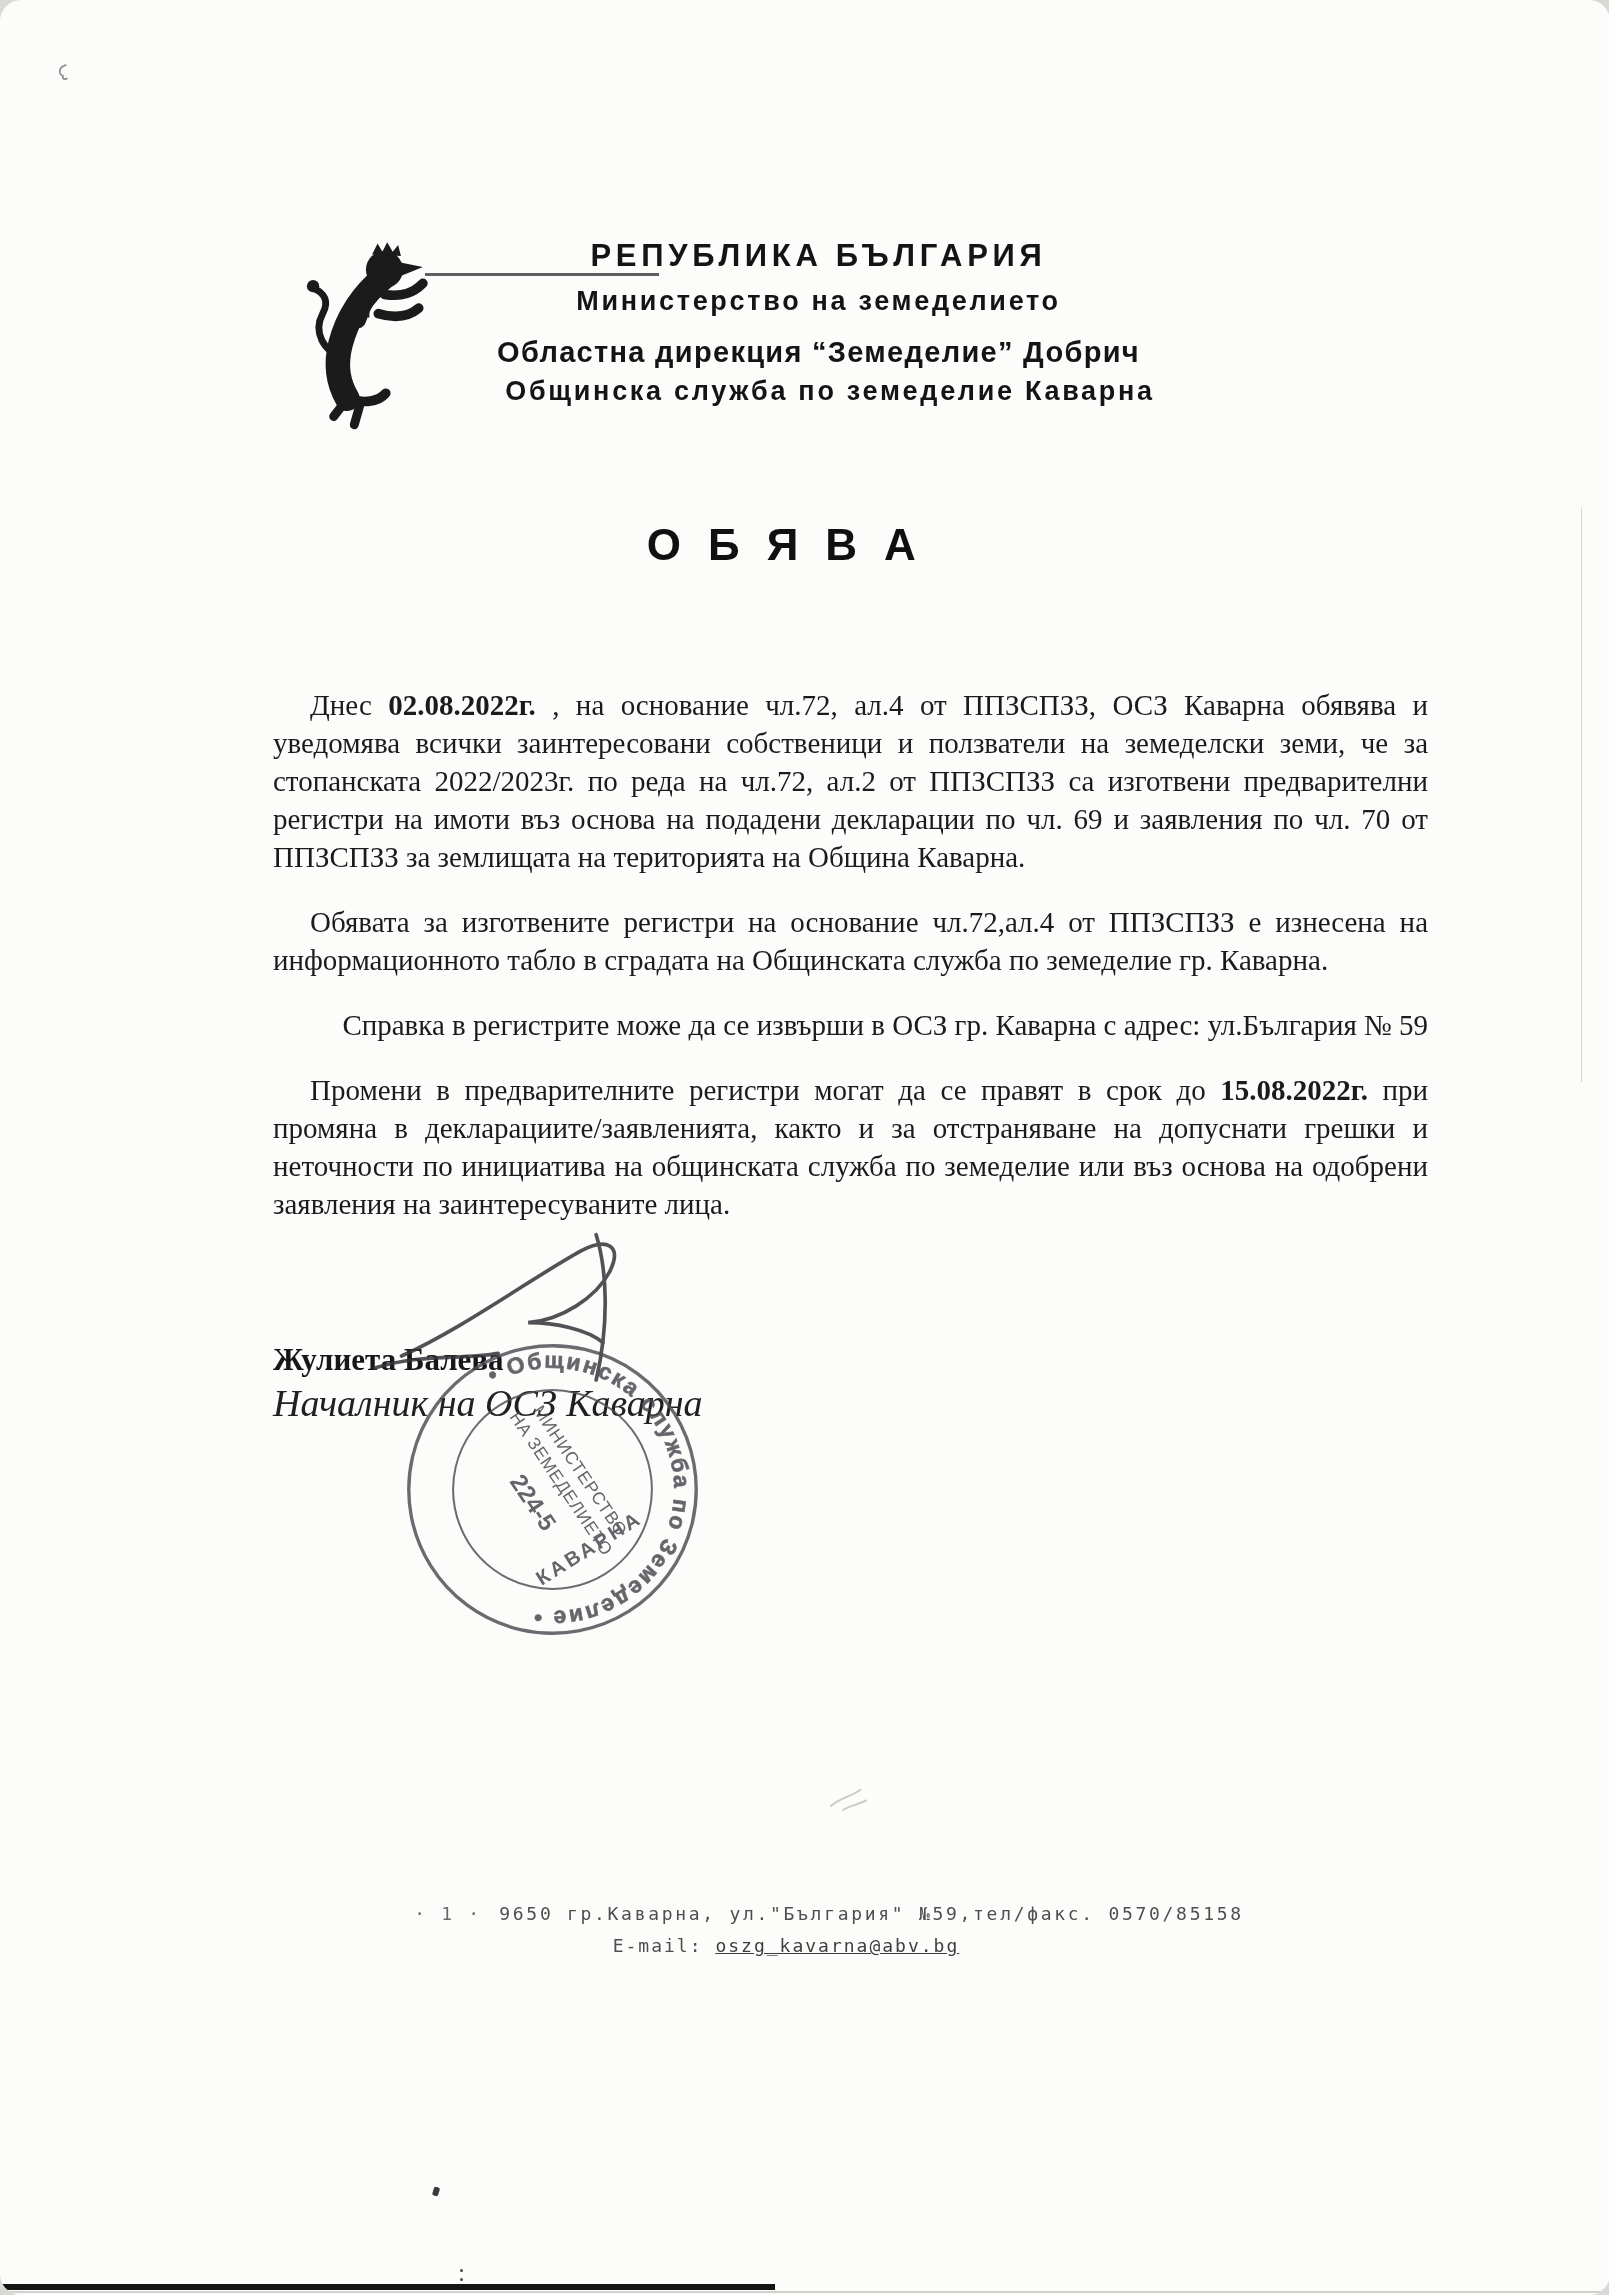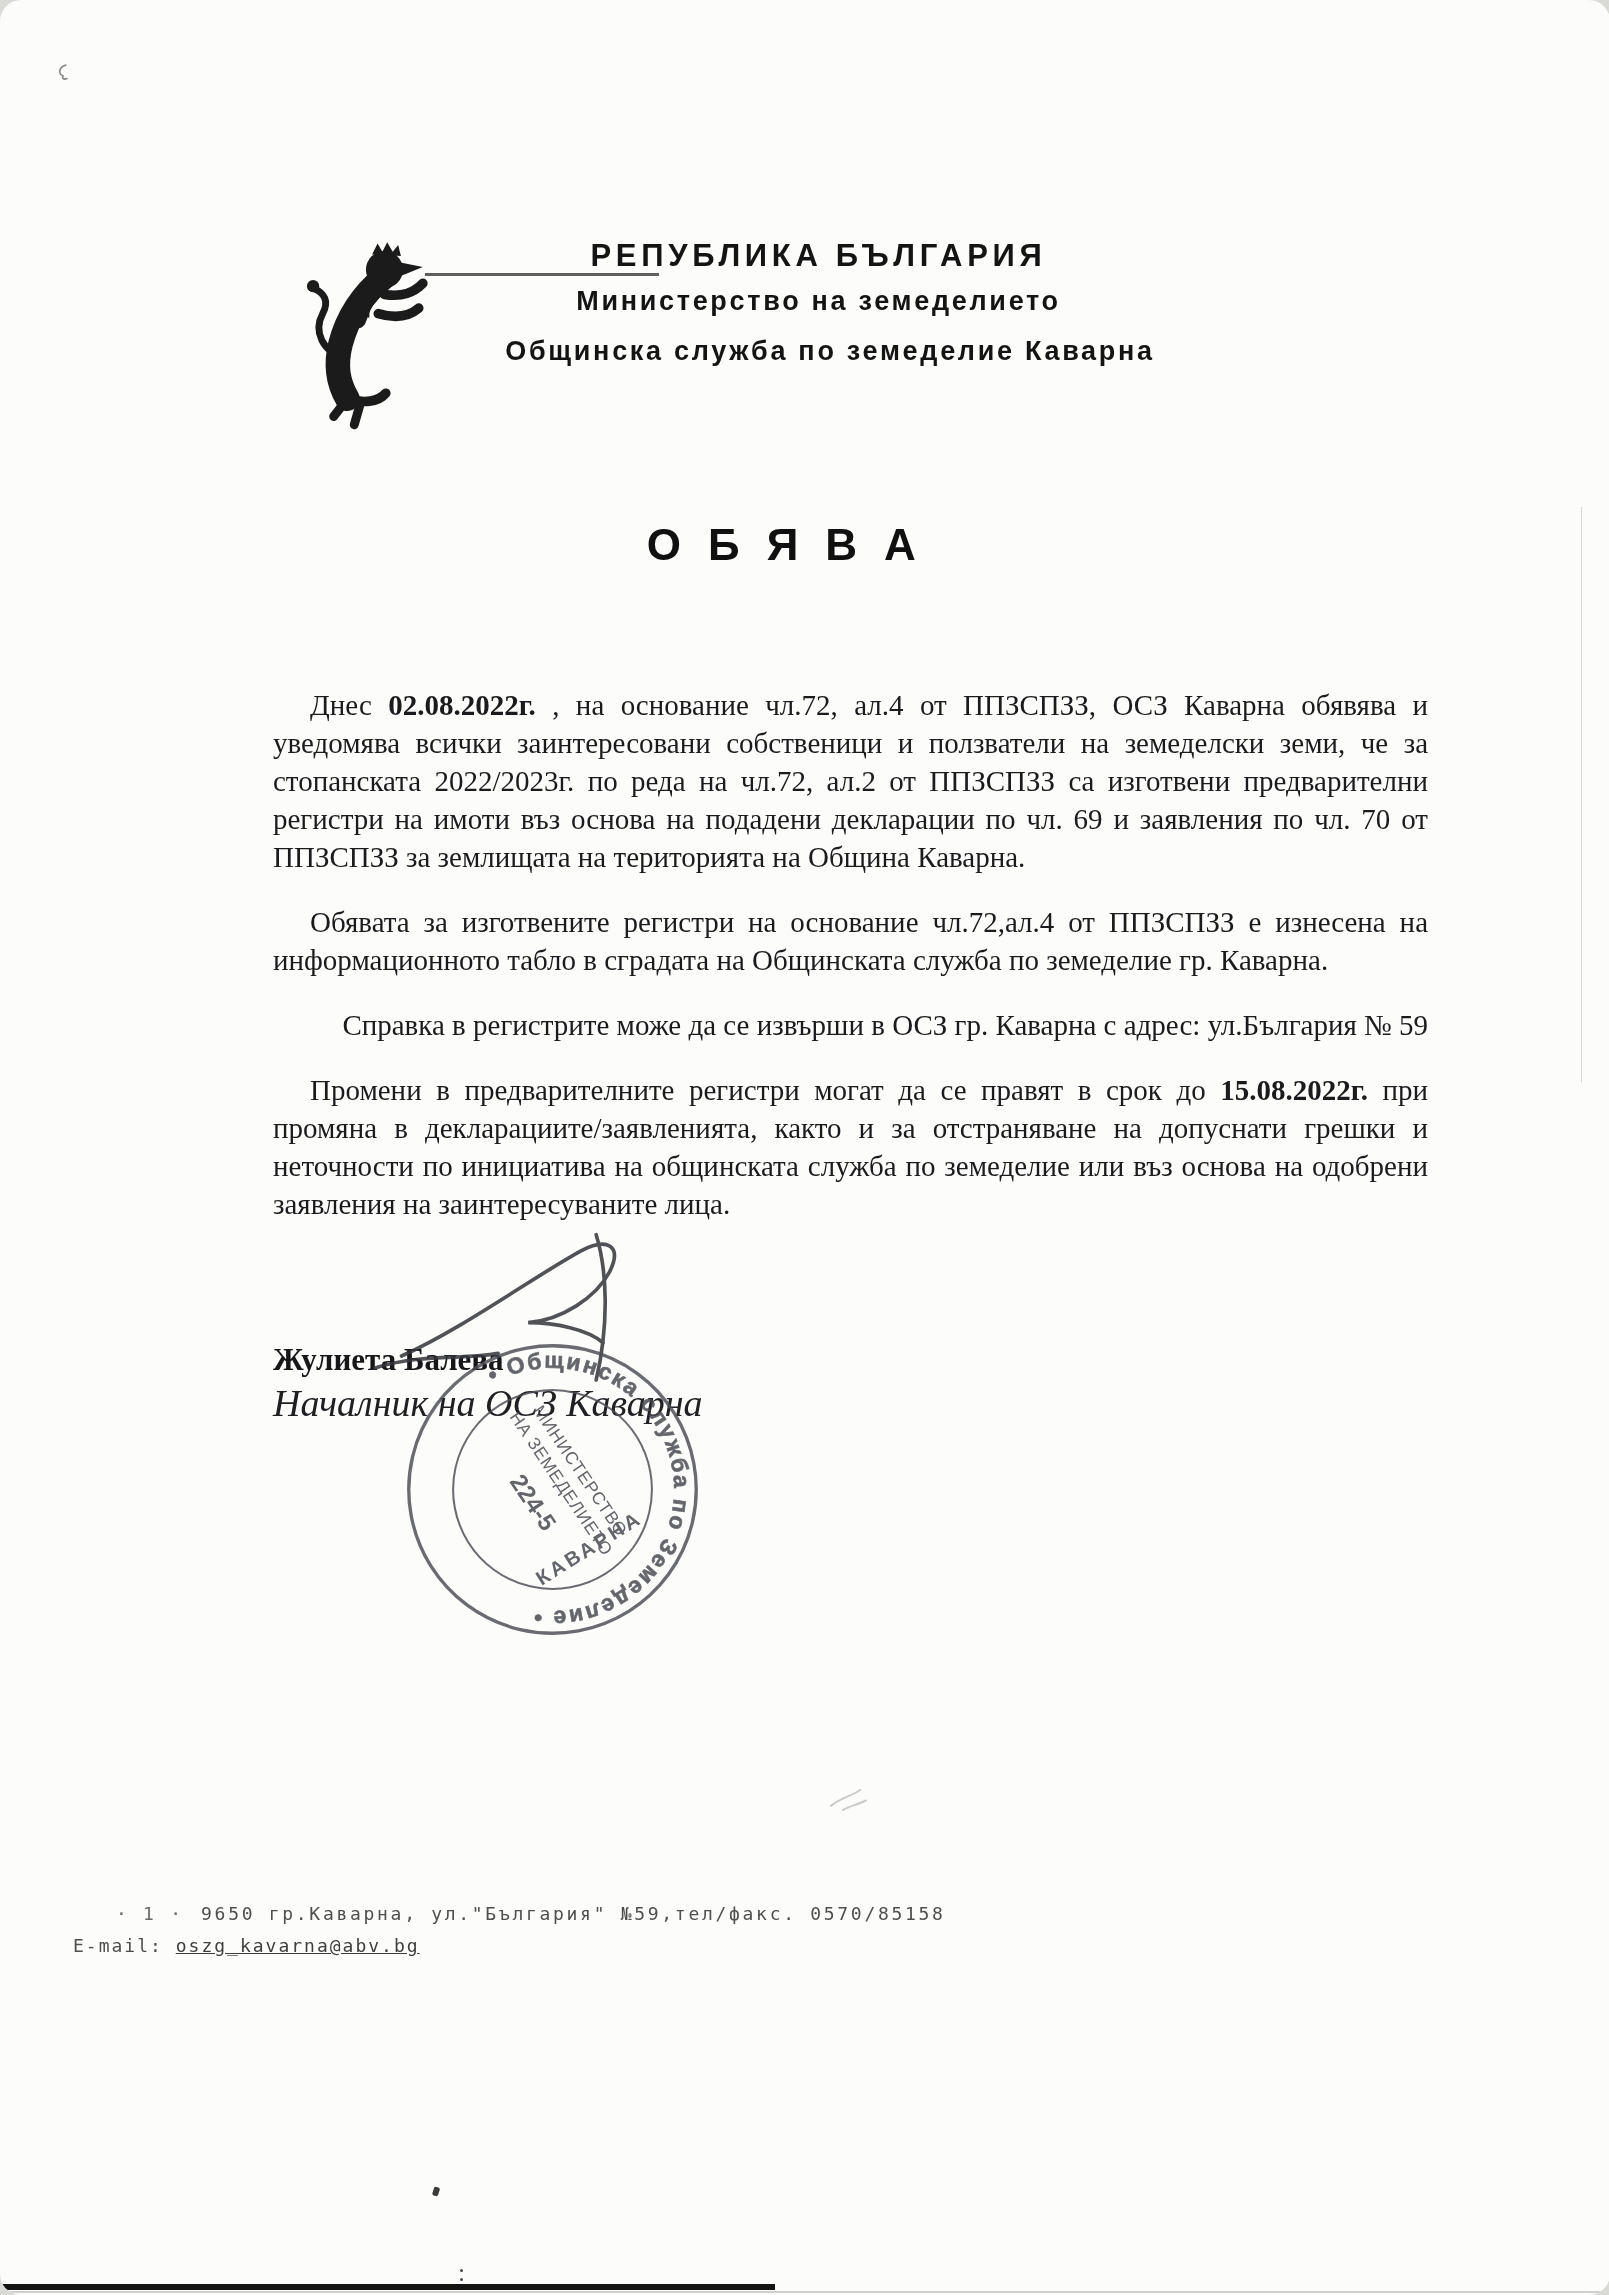--- a/index.html
+++ b/index.html
@@ -44,21 +44,21 @@
   .sig-role { position:absolute; left:273px; top:1381px; font-size:38px;
               font-style:italic; color:#202024; }
   .sig-strokes { position:absolute; left:361px; top:1220px; width:361px; height:180px; }
 
   
   .stamp { position:absolute; left:392px; top:1329px; width:321px; height:321px;
            opacity:.82; }
   .stamp text, .stamp textPath { font-family:"Liberation Sans", sans-serif; fill:#43454c; }
 
   
-  .footer { position:absolute; left:17px; top:1903px; width:1460px; 
+  .footer { position:absolute; left:0; top:1903px; width:1460px; text-align:center;
             font-family:"DejaVu Sans Mono", monospace; color:#4e4e4e; }
   .footer-line1 { font-size:18px; letter-spacing:2.7px; margin-bottom:11.4px;
                   transform:translateX(99px); }
   .footer-line2 { font-size:18px; letter-spacing:2px; transform:translateX(56px); }
   .footer-email { text-decoration:underline; font-weight:normal; color:#3e3e3e;margin-top:6px; }
   .page-mark { margin-right:17.4px; color:#6a6a6a; }
 
   
   .art { position:absolute; }
   .art-topleft { left:55px; top:63px; }
@@ -94,20 +94,21 @@
       <path d="M132,30 l8,-16 7,12 7,-14 8,14 8,-10 4,16 z"></path>
       <circle cx="46" cy="76" r="9"></circle>
       <path d="M128,70 l-16,10 12,8 -14,12 14,6 -12,12 16,4 z"></path>
     </g>
   </svg>
   <div class="emblem-line"></div>
 
   <div class="header-block">
     <div class="h-country">РЕПУБЛИКА БЪЛГАРИЯ</div>
     <div class="h-ministry">Министерство на земеделието</div>
+    <div class="h-directorate">Областна дирекция “Земеделие” Добрич</div>
     <div class="h-office">Общинска служба по земеделие Каварна</div>
   </div>
 
   <div class="doc-title">О Б Я В А</div>
 
   <div class="body-text">
     <p>
       <span>Днес </span><span class="b">02.08.2022г.</span><span> , на основание чл.72, ал.4 от ППЗСПЗЗ, ОСЗ Каварна обявява и уведомява всички заинтересовани собственици и ползватели на земеделски земи, че за стопанската 2022/2023г. по реда на чл.72, ал.2 от ППЗСПЗЗ са изготвени предварителни регистри на имоти въз основа на подадени декларации по чл. 69 и заявления по чл. 70 от ППЗСПЗЗ за землищата на територията на Община Каварна.</span>
     </p>
     <p>Обявата за изготвените регистри на основание чл.72,ал.4 от ППЗСПЗЗ е изнесена на информационното табло в сградата на Общинската служба по земеделие гр. Каварна.</p>

